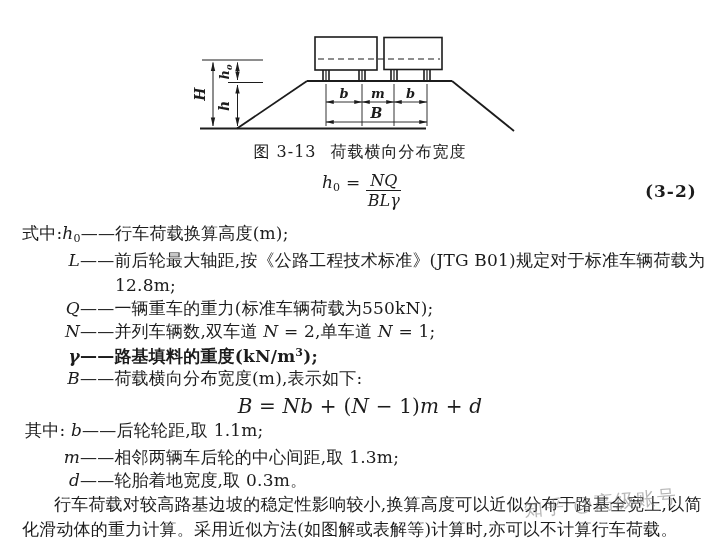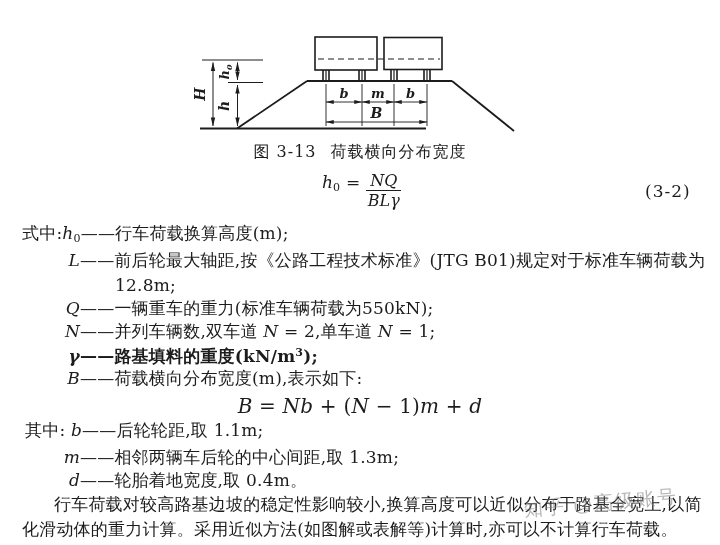--- a/index.html
+++ b/index.html
@@ -21,21 +21,21 @@
   
   .equation{
     left:322px;top:172px;display:flex;align-items:flex-start;
     font-size:17px;
   }
   .equation .lhs{white-space:nowrap;}
   .eqsign{margin:0 6px;}
   .frac{display:inline-block;text-align:center;vertical-align:middle;}
   .frac .num{display:block;border-bottom:1.4px solid #1c1c1c;padding:0 4px 1px 4px;font-size:16px;line-height:17px;}
   .frac .den{display:block;padding-top:1px;font-size:16px;line-height:17px;}
-  .eqnum{left:645px;top:181px;font-size:17px;letter-spacing:1px;}
+  .eqnum{left:645px;top:181px;font-size:17px;letter-spacing:1px;font-weight:bold;}
   
   .tline{
     position:absolute;font-size:17px;line-height:24px;white-space:nowrap;
     letter-spacing:0.2px;
   }
   .v{font-style:italic;font-family:"DejaVu Serif","Liberation Serif",serif;}
   .sym{display:inline-block;width:26px;text-align:right;}
   sub{font-size:11px;vertical-align:-3px;line-height:0;}
   sup{font-size:11px;vertical-align:6px;line-height:0;}
   .bformula{left:0;width:720px;text-align:center;font-size:20px;}
@@ -170,19 +170,19 @@
   <i class="v">B</i><span> = </span><i class="v">Nb</i><span> + (</span><i class="v">N</i><span> − 1)</span><i class="v">m</i><span> + </span><i class="v">d</i>
 </div>
 
 <div class="tline" style="left:25px;top:418px;">
   <span>其中: </span><i class="v">b</i><span>——后轮轮距,取 1.1m;</span>
 </div>
 <div class="tline" style="left:54px;top:445px;">
   <i class="v sym">m</i><span>——相邻两辆车后轮的中心间距,取 1.3m;</span>
 </div>
 <div class="tline" style="left:54px;top:468px;">
-  <i class="v sym">d</i><span>——轮胎着地宽度,取 0.4m。</span>
+  <i class="v sym">d</i><span>——轮胎着地宽度,取 0.3m。</span>
 </div>
 
 <div class="tline" style="left:54px;top:492px;">行车荷载对较高路基边坡的稳定性影响较小,换算高度可以近似分布于路基全宽上,以简</div>
 <div class="tline" style="left:22px;top:517px;">化滑动体的重力计算。采用近似方法(如图解或表解等)计算时,亦可以不计算行车荷载。</div>
 
 <div class="abs watermark">知乎 @高级账号</div>
 
 </body></html>

